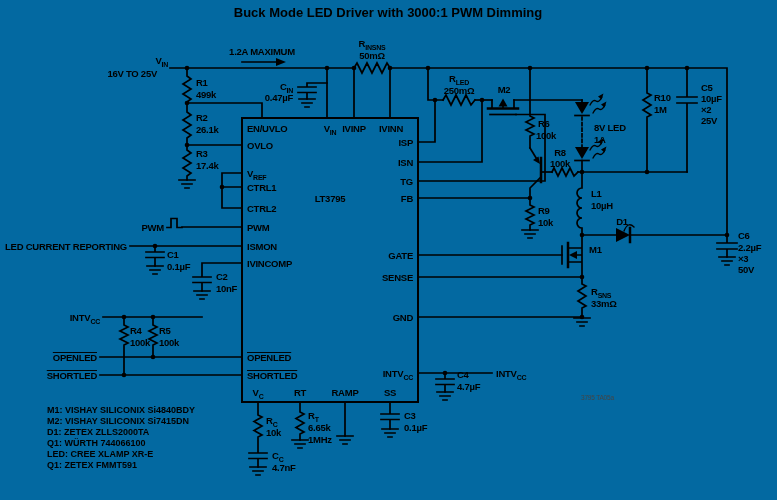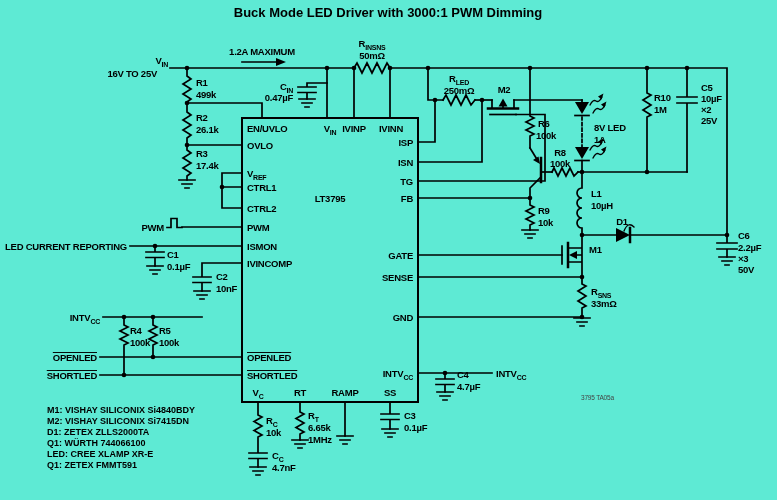--- a/index.html
+++ b/index.html
@@ -1,16 +1,16 @@
 <!DOCTYPE html>
 <html><head>
 <meta charset="utf-8">
 <style>
   html,body{margin:0;padding:0;background:#ffffff;}
-  .page{width:777px;height:500px;position:relative;background:#5eead4;font-family:"Liberation Sans",sans-serif;}
+  .page{width:777px;height:500px;position:relative;background:#0369a1;font-family:"Liberation Sans",sans-serif;}
   svg text{fill:#000;font-family:"Liberation Sans",sans-serif;font-weight:bold;}
   .lbl{font-size:9.5px;letter-spacing:-0.25px;}
   .sub{font-size:7px;}
   .ttl{font-size:13px;}
   .note{font-size:9px;}
   .wm{font-size:6.5px;font-weight:normal;fill:#444;letter-spacing:-0.2px;}
   .w{stroke:#000;stroke-width:1.7;fill:none;stroke-linecap:square;stroke-linejoin:miter;}
   .w2{stroke:#000;stroke-width:2.5;fill:none;stroke-linecap:square;}
   .blk{fill:#000;stroke:none;}
   .ov{text-decoration:overline;}

